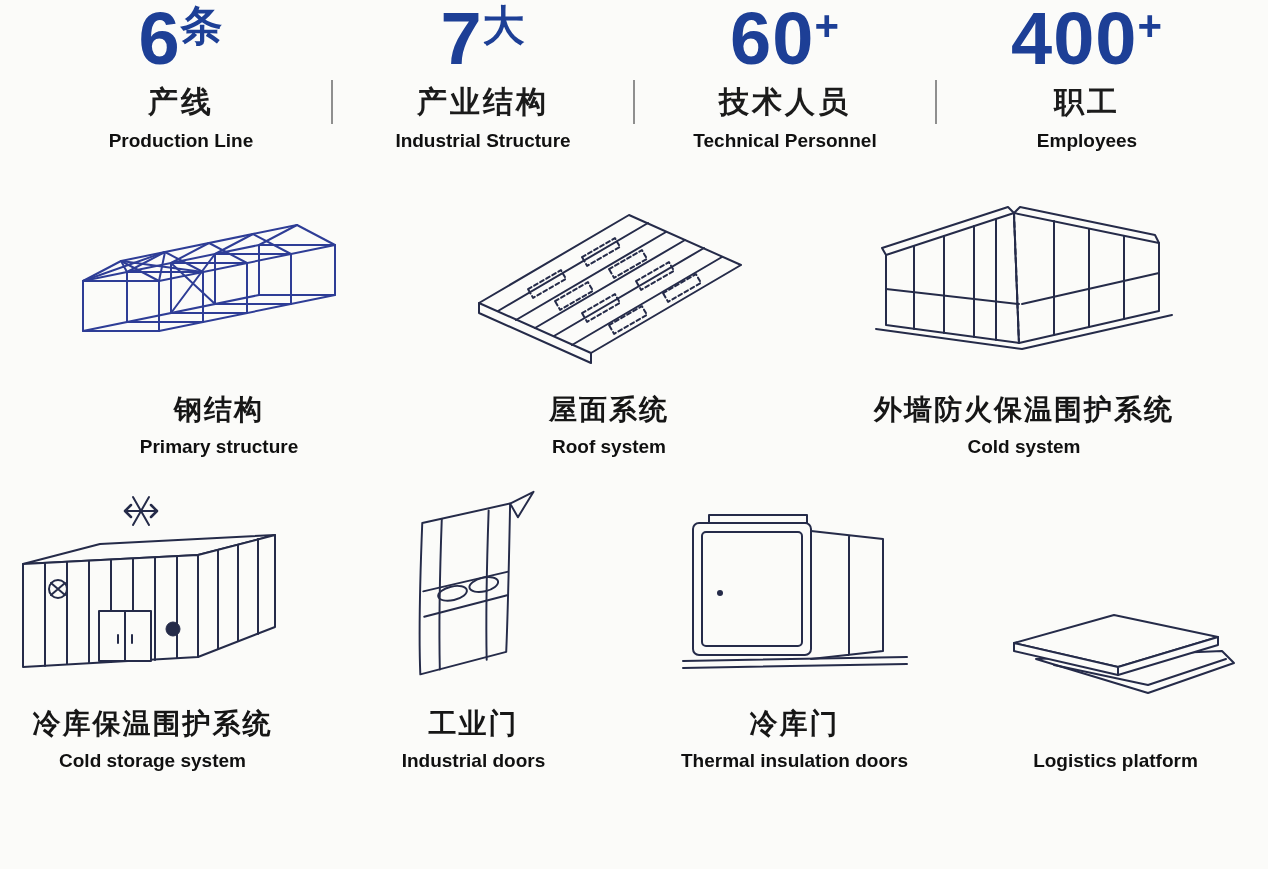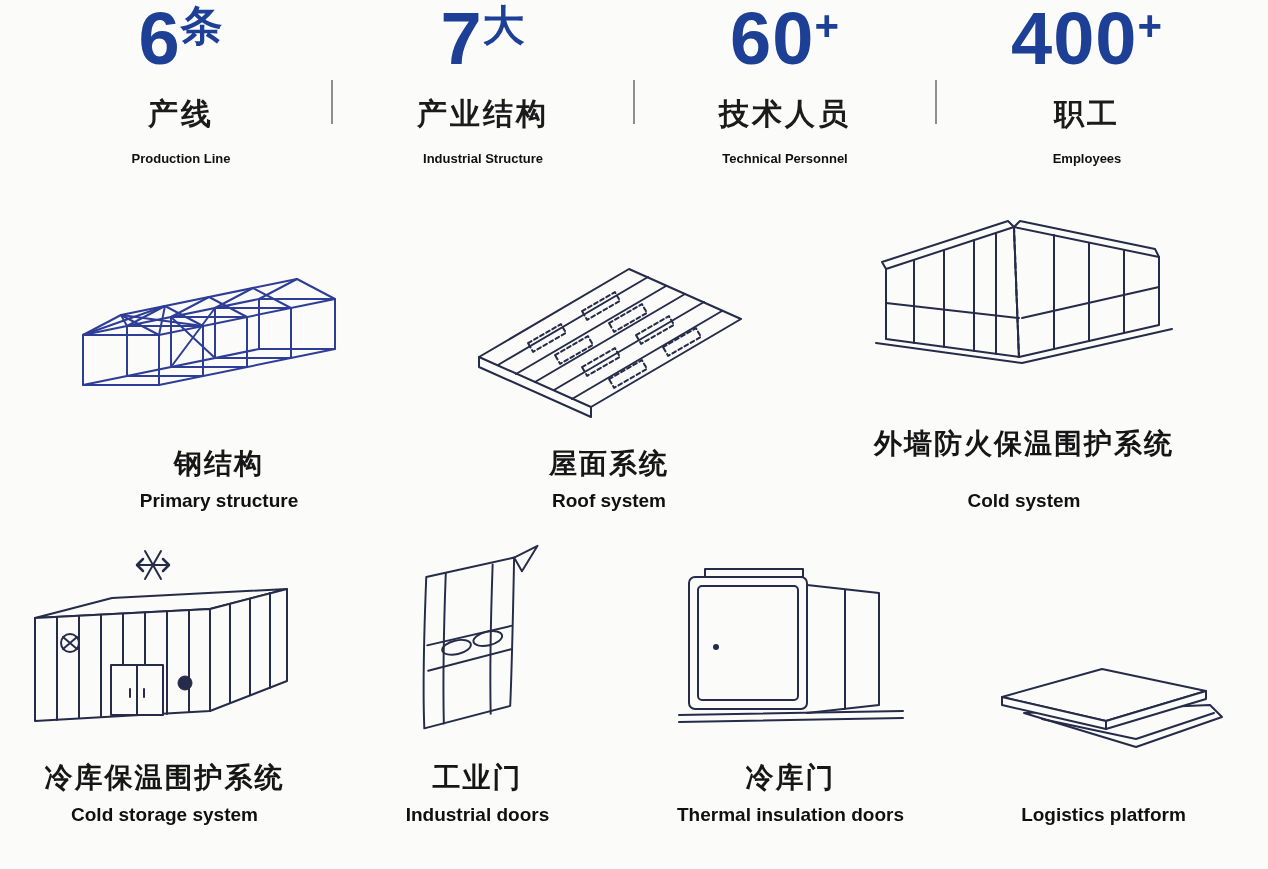--- a/index.html
+++ b/index.html
@@ -28,51 +28,51 @@
     letter-spacing:1px;
   }
   .stat .num .suffix{
     font-size:42px;
     vertical-align:24px;
     font-weight:bold;
   }
   .stat .cn{
     font-size:30px;
     letter-spacing:3px;
-    margin-top:16px;
+    margin-top:4px;
     color:#1b1b1b;
     font-weight:600;
   }
   .stat .en{
-    font-size:13px;
-    font-weight:bold;
-    margin-top:16px;
+    font-size:19px;
+    font-weight:bold;
+    margin-top:7px;
     color:#101010;
   }
   .vdivider{
     width:2px;height:44px;
     background:#8f8f8f;
     margin-top:80px;
     align-self:flex-start;
   }
   
   .prod-row{
     display:flex;
     justify-content:center;
     align-items:flex-end;
   }
   .row1{margin-top:28px;gap:20px;}
-  .row2{margin-top:26px;gap:8px;}
+  .row2{margin-top:26px;gap:8px;justify-content:space-between;}
   .product{
     display:flex;
     flex-direction:column;
     align-items:center;
   }
   .row1 .product{width:370px;}
-  .row1 .product.wide{width:420px;gap:20px;}
+  .row1 .product.wide{width:420px;}
   .row2 .product{width:305px;}
   .illus{
     display:flex;
     align-items:flex-end;
     justify-content:center;
   }
   .row1 .illus{height:195px;}
   .row2 .illus{height:205px;}
   .product .cn{
     font-size:28px;

